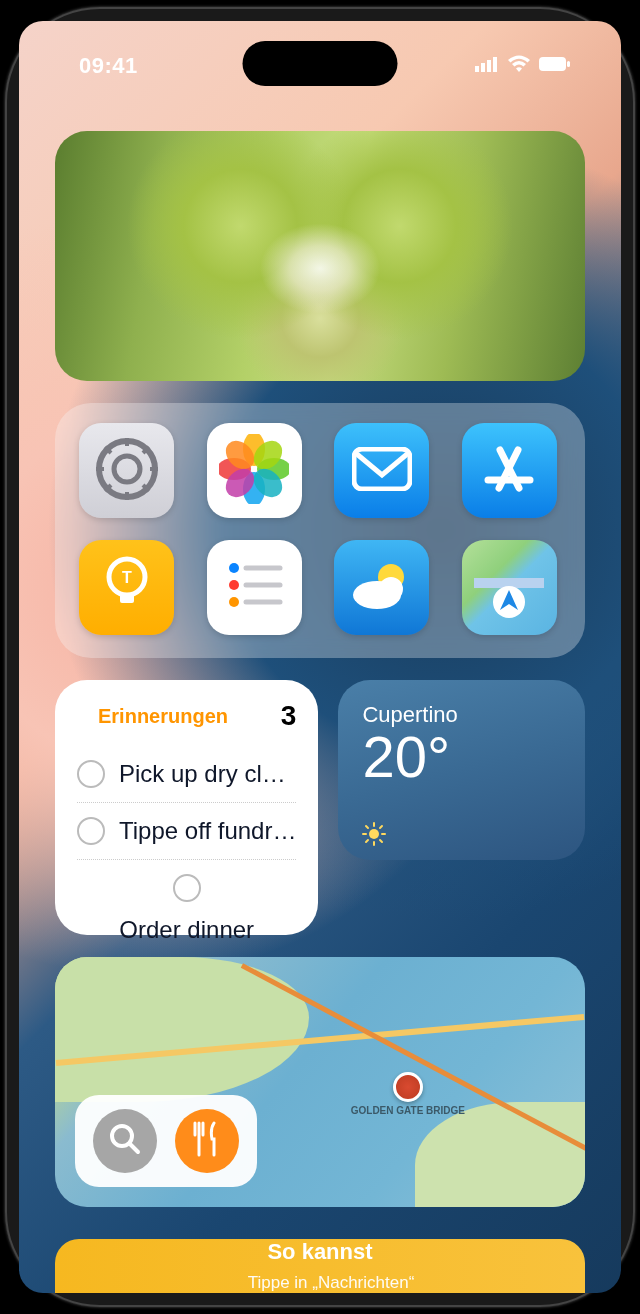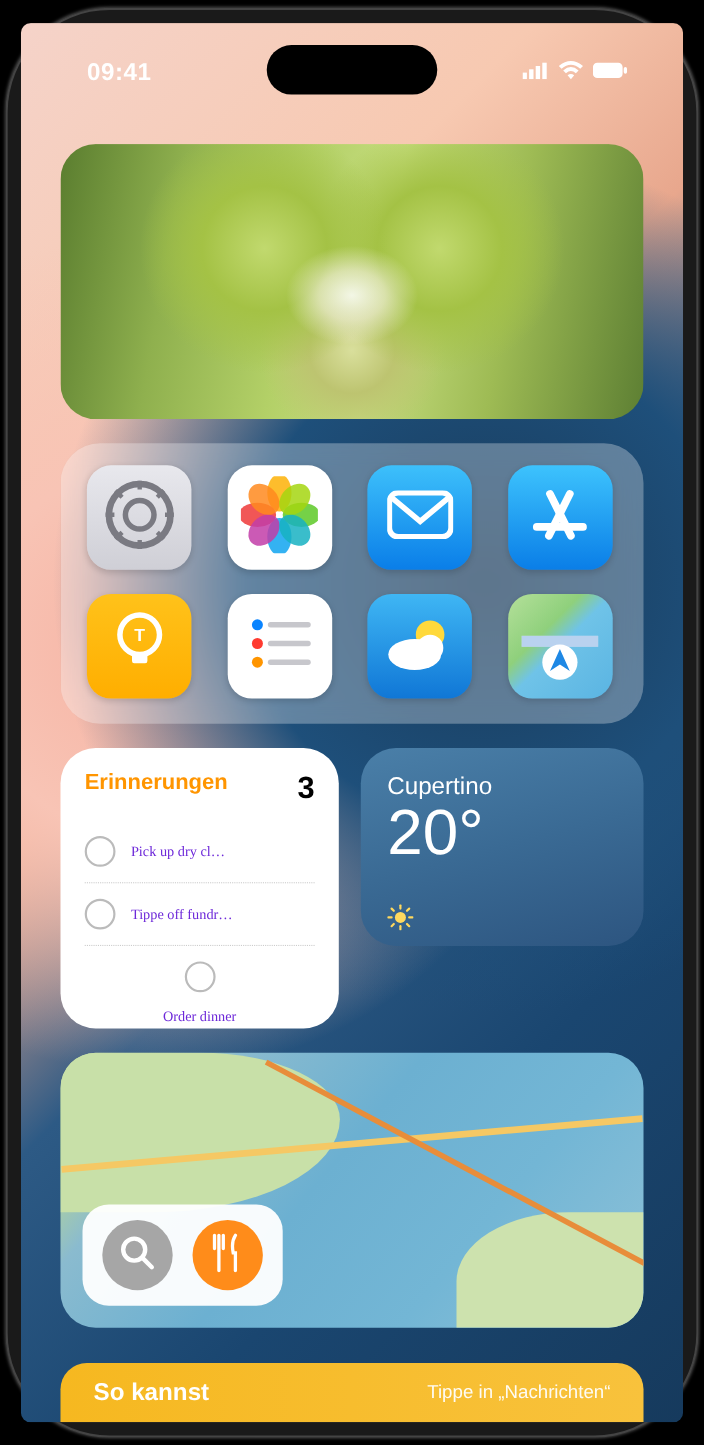--- a/index.html
+++ b/index.html
@@ -17,21 +17,21 @@
     height: 1300px;
     background: #1a1a1a;
     border-radius: 95px;
     padding: 14px;
     position: relative;
     box-shadow: inset 0 0 0 2px #444, 0 0 3px #555;
   }
   .screen {
     width: 100%;
     height: 100%;
-    border-radius: 9px;
+    border-radius: 24px;
     overflow: hidden;
     position: relative;
     background:
       radial-gradient(circle at 70% 40%, #183a5a 0%, #1e4f7a 25%, transparent 45%),
       radial-gradient(circle at 20% 45%, #f6b3a3 0%, #f8c4b5 20%, transparent 45%),
       linear-gradient(135deg, #f5d3c9 0%, #f7c9b1 25%, #e8a78d 40%, #2d5a85 55%, #1a4670 75%, #163a5d 100%);
   }
   .dynamic-island {
     position: absolute;
     top: 20px;
@@ -111,47 +111,47 @@
   .reminders-widget {
     flex: 1;
     height: 255px;
     background: #fff;
     border-radius: 32px;
     padding: 20px 22px;
   }
   .reminders-header {
     display: flex;
     justify-content: space-between;
-    align-items: flex-start;
+    align-items: center;
     margin-bottom: 14px;
+    margin-left: 21px;
   }
   .reminders-title { color: #ff9500; font-size: 20px; font-weight: 600; }
   .reminders-count { color: #000; font-size: 28px; font-weight: 700; }
   .reminder-item {
     display: flex;
     align-items: center;
     gap: 14px;
     padding: 14px 0;
     border-bottom: 1px dotted #ccc;
   }
   .reminder-item:last-child { border-bottom: none; flex-direction: column; }
   .reminder-circle {
     width: 28px;
     height: 28px;
     border: 2px solid #bbb;
     border-radius: 50%;
     flex-shrink: 0;
   }
   .reminder-text {
-    font-size: 13px;
-    color: #6d28d9;
+    font-size: 24px;
+    color: #0f172a;
     white-space: nowrap;
     overflow: hidden;
     text-overflow: ellipsis;
-    font-family: Liberation Serif, serif;
   }
   .weather-widget {
     flex: 1;
     height: 180px;
     background: linear-gradient(165deg, #4a7fa8 0%, #3a6a94 50%, #2d5580 100%);
     border-radius: 32px;
     padding: 22px 24px;
     color: #fff;
   }
   .weather-location { font-size: 22px; font-weight: 400; margin-bottom: 0;}
@@ -216,20 +216,21 @@
     bottom: 0;
     left: 36px;
     right: 36px;
     height: 54px;
     background: linear-gradient(90deg, #f6b820 0%, #f8c23c 100%);
     border-radius: 24px 24px 0 0;
     display: flex;
     align-items: center;
     padding: 0 30px;
     color: #fff;
+    flex-direction: column;
   }
   .banner-left { font-size: 22px; font-weight: 700; flex: 1; }
   .banner-right { font-size: 17px; font-weight: 400; opacity: 0.95; margin-left: 22px; }
 </style>
 </head>
 <body>
 
 <div class="phone-frame">
   <div class="screen">
     <div class="dynamic-island"></div>
@@ -404,20 +405,24 @@
               </svg>
           </div>
         </div>
       </div>
 
       <div class="maps-widget">
         <div class="land1"></div>
         <div class="land2"></div>
         <div class="roadA"></div>
         <div class="roadB"></div>
+        <div class="map-poi">
+          <div class="poi-pin"></div>
+          <div style="white-space:pre-line;line-height:1.1">GOLDEN GATE BRIDGE</div>
+        </div>
         <div class="maps-controls">
           <div class="map-btn search">
             <span>
               <svg width="34" height="34" viewBox="0 0 34 34">
                   <circle cx="14" cy="14" r="10" fill="none" stroke="#fff" stroke-width="4"></circle>
                   <line x1="22" y1="22" x2="30" y2="30" stroke="#fff" stroke-width="4" stroke-linecap="round"></line>
                 </svg>
             </span>
           </div>
           <div class="map-btn food">

